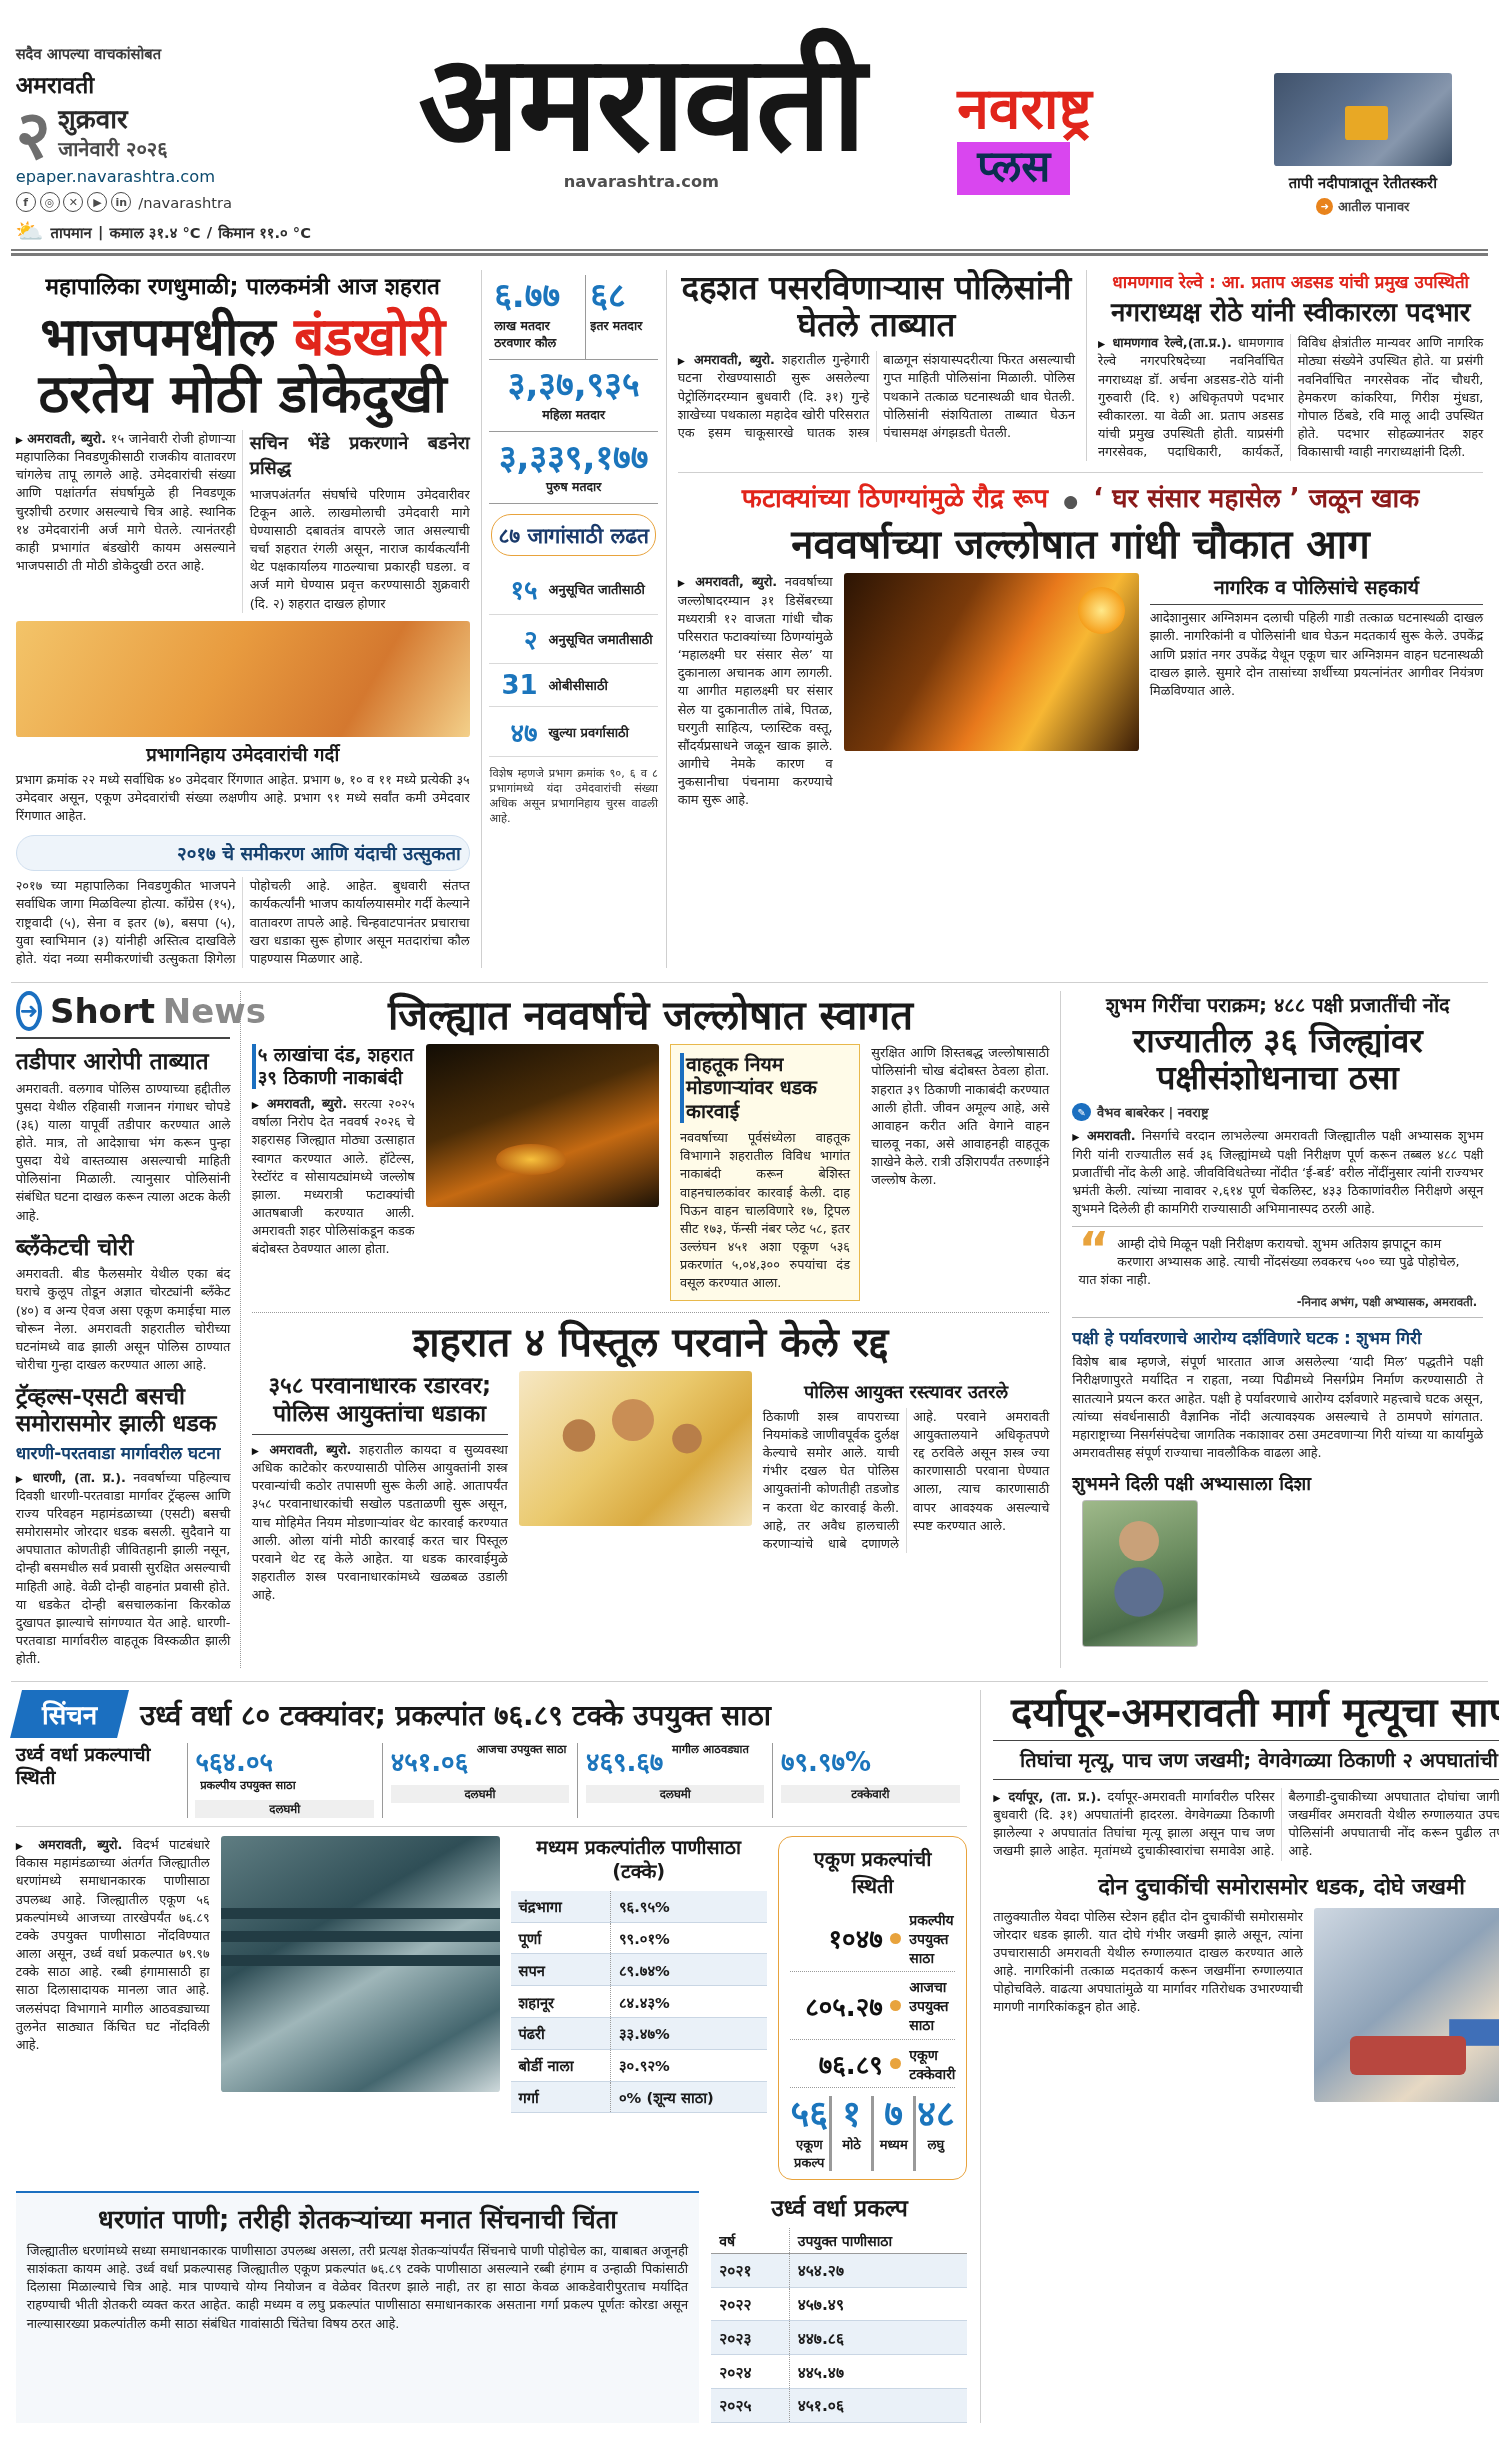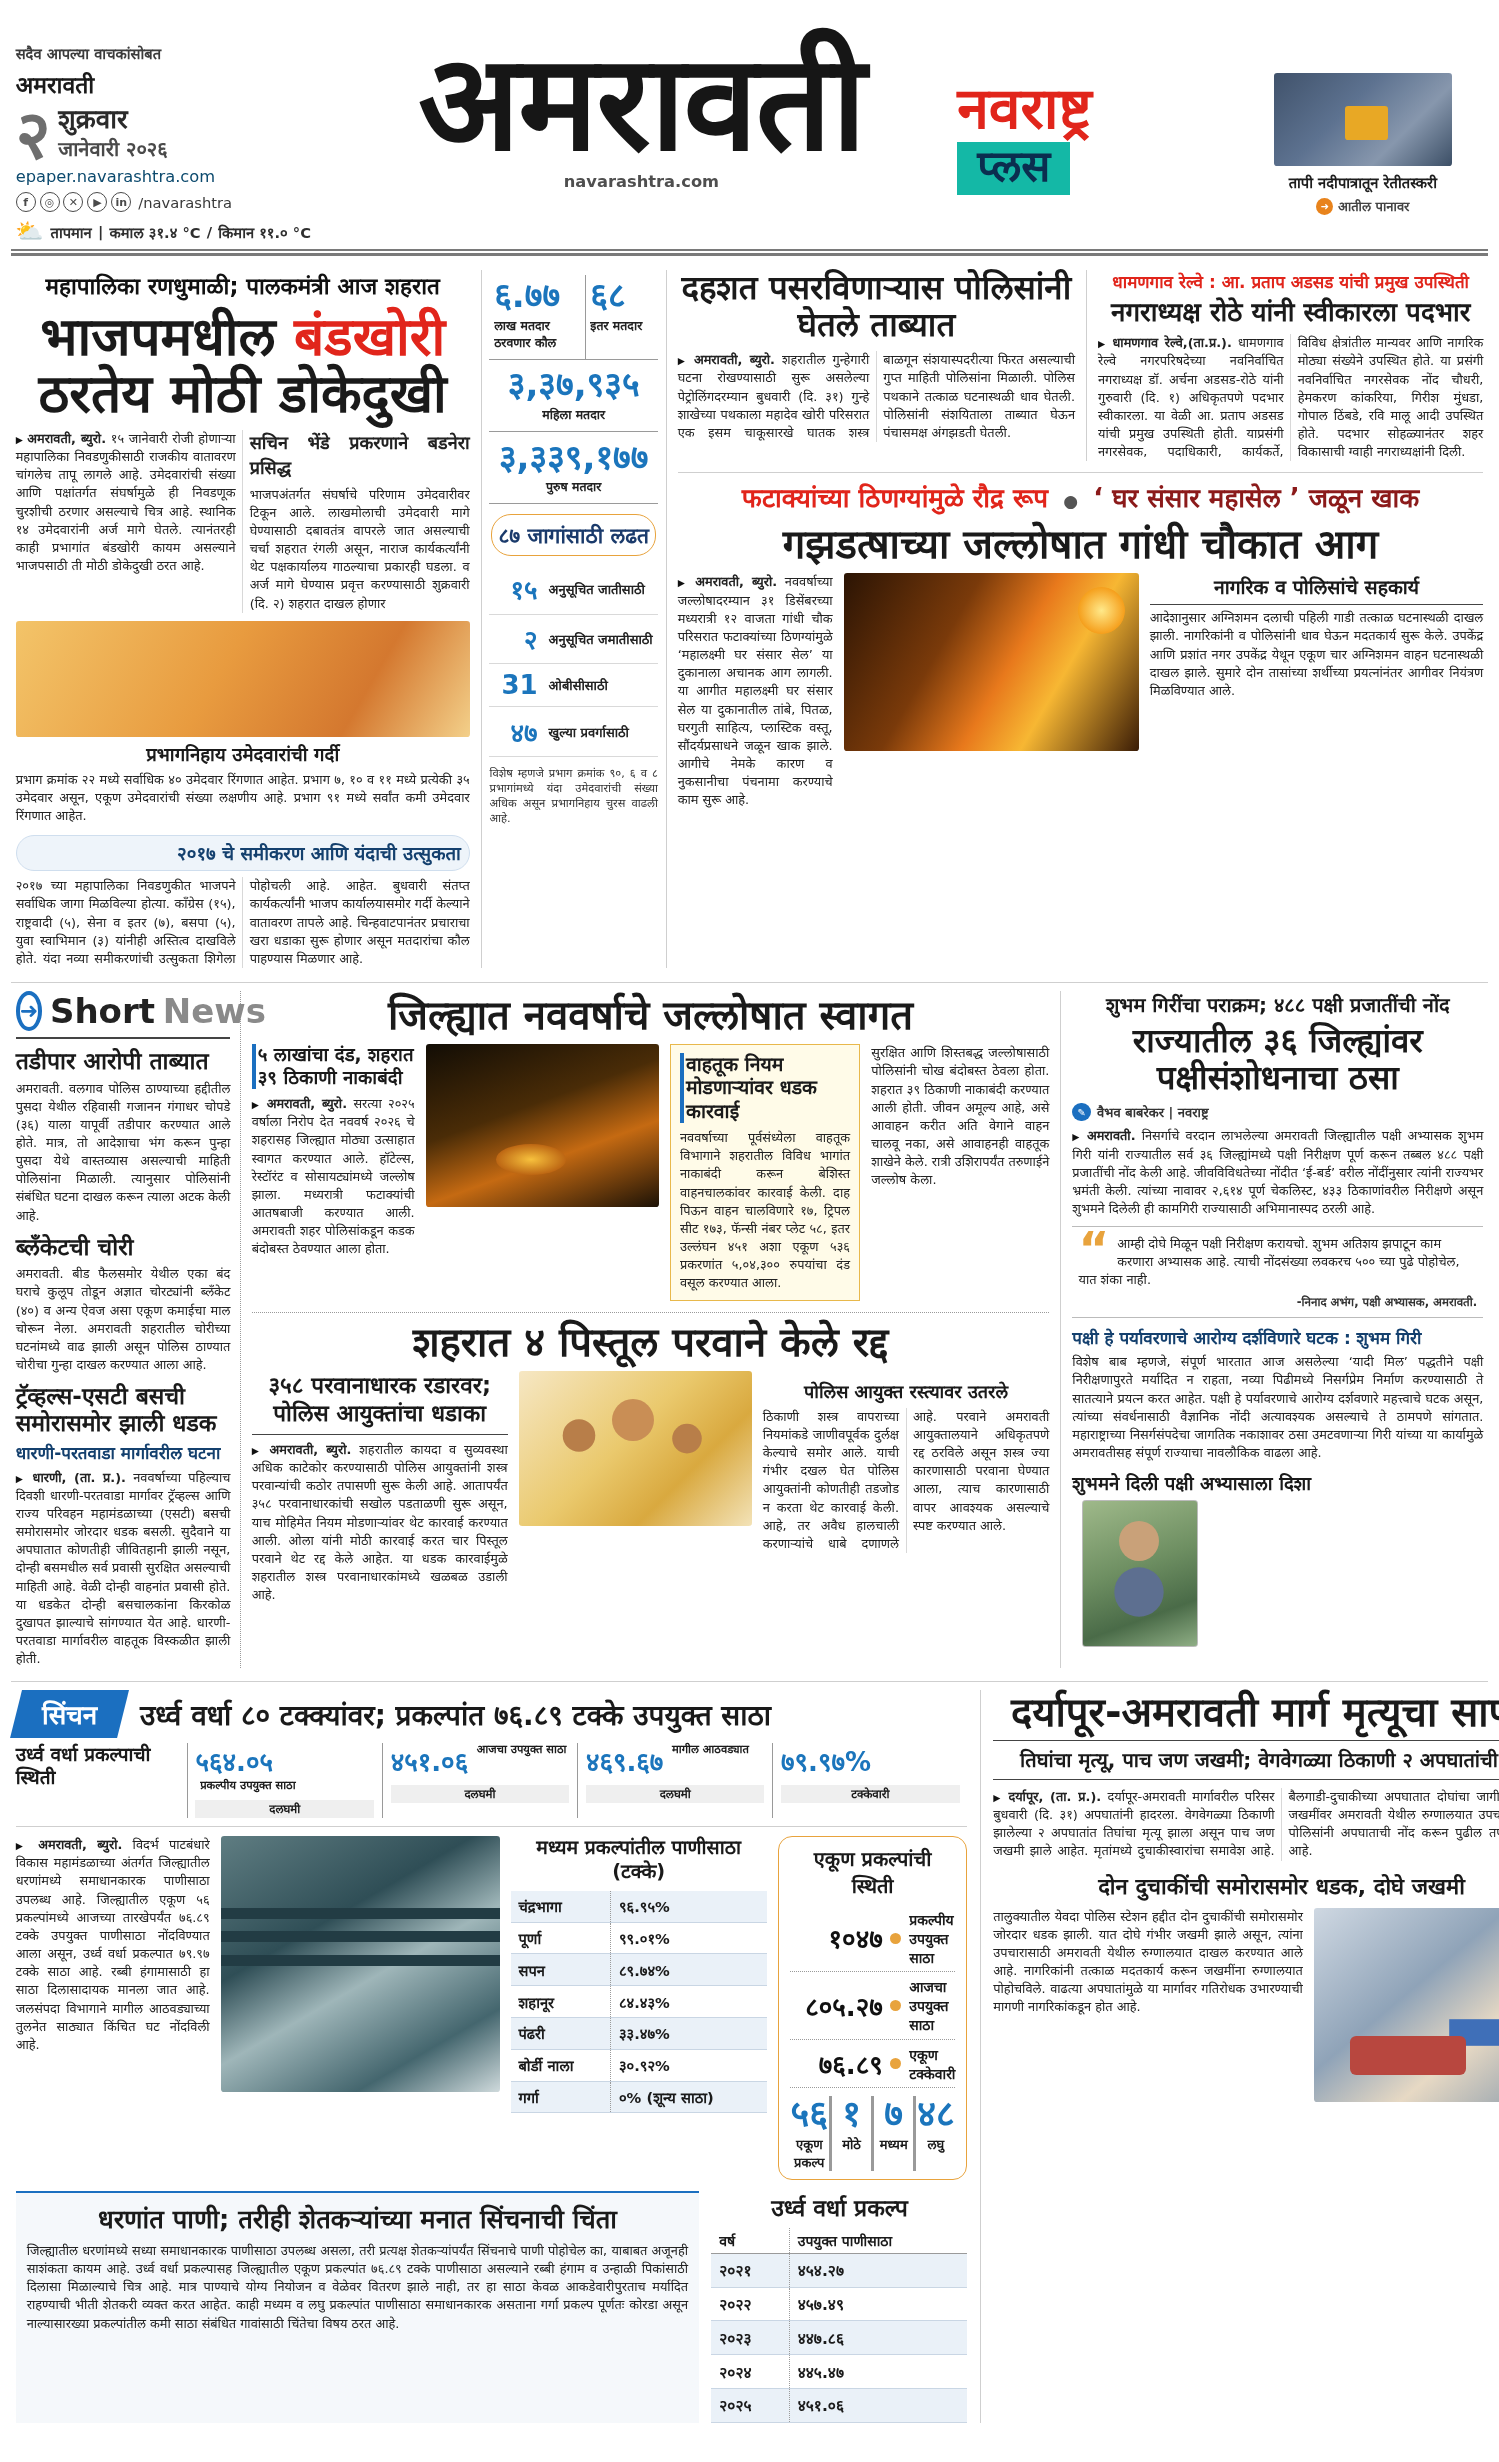--- a/index.html
+++ b/index.html
@@ -19,21 +19,21 @@
   .socialrow { display:flex; align-items:center; gap:3.9px; margin-top:6.2px; }
   .sicon { width:20px; height:20px; border:1.6px solid #4a4a4a; border-radius:50%; color:#4a4a4a; font-size:11px; font-weight:700; display:flex; align-items:center; justify-content:center; }
   .shandle { font-size:14.7px; color:#3a3a3a; margin-left:3.1px; }
   .weather { display:flex; align-items:center; gap:6.2px; margin-top:7.8px; font-size:14.7px; font-weight:700; color:#2f2f2f; }
   .wicon { font-size:23px; line-height:1; color:#6e6e6e; }
   .mh-center { text-align:center; }
   .mh-title { font-size:133px; font-weight:900; letter-spacing:-1.6px; line-height:1.0; color:#161616; }
   .mh-site { font-size:16.3px; font-weight:700; color:#4f4f4f; margin-top:1.6px; }
   .mh-brand { padding-top:43px; }
   .brand-red { color:#e1251b; font-size:57px; font-weight:900; line-height:1; }
-  .brand-plus { display:inline-block; margin-top:4.7px; background:#14b8a6; color:#0b2e4f; font-size:43px; font-weight:900; padding:0 20px 3.1px; line-height:1.15; }
+  .brand-plus { display:inline-block; margin-top:4.7px; background:#d946ef; color:#0b2e4f; font-size:43px; font-weight:900; padding:0 20px 3.1px; line-height:1.15; }
   .mh-promo { padding-top:36px; text-align:center; }
   .promo-photo { width:178px; height:93px; margin:0 auto; border-radius:7.8px; background:linear-gradient(135deg,#40526b 0%,#5d7290 40%,#8797ad 70%,#3c4f66 100%); position:relative; }
   .promo-photo::after { content:""; position:absolute; left:40%; top:35%; width:43px; height:34px; background:#e8a825; border-radius:3.1px; }
   .promo-caption { font-size:14.7px; font-weight:800; color:#1d1d1d; margin-top:6.2px; }
   .promo-link { display:flex; align-items:center; justify-content:center; gap:4.7px; margin-top:4.7px; font-size:13px; font-weight:700; color:#444; }
   .promo-arrow { width:17px; height:17px; border-radius:50%; background:#e8831c; color:#fff; font-size:10px; display:flex; align-items:center; justify-content:center; }
   .triple-rule { border-top:2.3px solid #7a7a7a; border-bottom:2.3px solid #7a7a7a; height:7px; border-left:0; border-right:0; margin:3.1px 0 11px; position:relative; }
   .triple-rule::after { content:""; position:absolute; top:1.6px; left:0; right:0; border-top:1.6px solid #7a7a7a; }
 
   
@@ -307,21 +307,21 @@
           </div>
         </article>
       </div>
 
       <article class="fire-art">
         <div class="fire-kicker">
           <span class="red">फटाक्यांच्या ठिणग्यांमुळे रौद्र रूप</span>
           <span class="sep">●</span>
           <span class="part2">‘ घर संसार महासेल ’ जळून खाक</span>
         </div>
-        <h2 class="h-xl">गझडत्षाच्या जल्लोषात गांधी चौकात आग</h2>
+        <h2 class="h-xl">नववर्षाच्या जल्लोषात गांधी चौकात आग</h2>
         <div class="fire-row">
           <div class="bodytext">
             <span class="lead-in">अमरावती, ब्युरो.</span>
             <span>नववर्षाच्या जल्लोषादरम्यान ३१ डिसेंबरच्या मध्यरात्री १२ वाजता गांधी चौक परिसरात फटाक्यांच्या ठिणग्यांमुळे ‘महालक्ष्मी घर संसार सेल’ या दुकानाला अचानक आग लागली. या आगीत महालक्ष्मी घर संसार सेल या दुकानातील तांबे, पितळ, घरगुती साहित्य, प्लास्टिक वस्तू, सौंदर्यप्रसाधने जळून खाक झाले. आगीचे नेमके कारण व नुकसानीचा पंचनामा करण्याचे काम सुरू आहे.</span>
           </div>
           <div class="fire-photo photo"></div>
           <div>
             <div class="firebox-head">नागरिक व पोलिसांचे सहकार्य</div>
             <div class="bodytext">आदेशानुसार अग्निशमन दलाची पहिली गाडी तत्काळ घटनास्थळी दाखल झाली. नागरिकांनी व पोलिसांनी धाव घेऊन मदतकार्य सुरू केले. उपकेंद्र आणि प्रशांत नगर उपकेंद्र येथून एकूण चार अग्निशमन वाहन घटनास्थळी दाखल झाले. सुमारे दोन तासांच्या शर्थीच्या प्रयत्नांनंतर आगीवर नियंत्रण मिळविण्यात आले.</div>
           </div>

